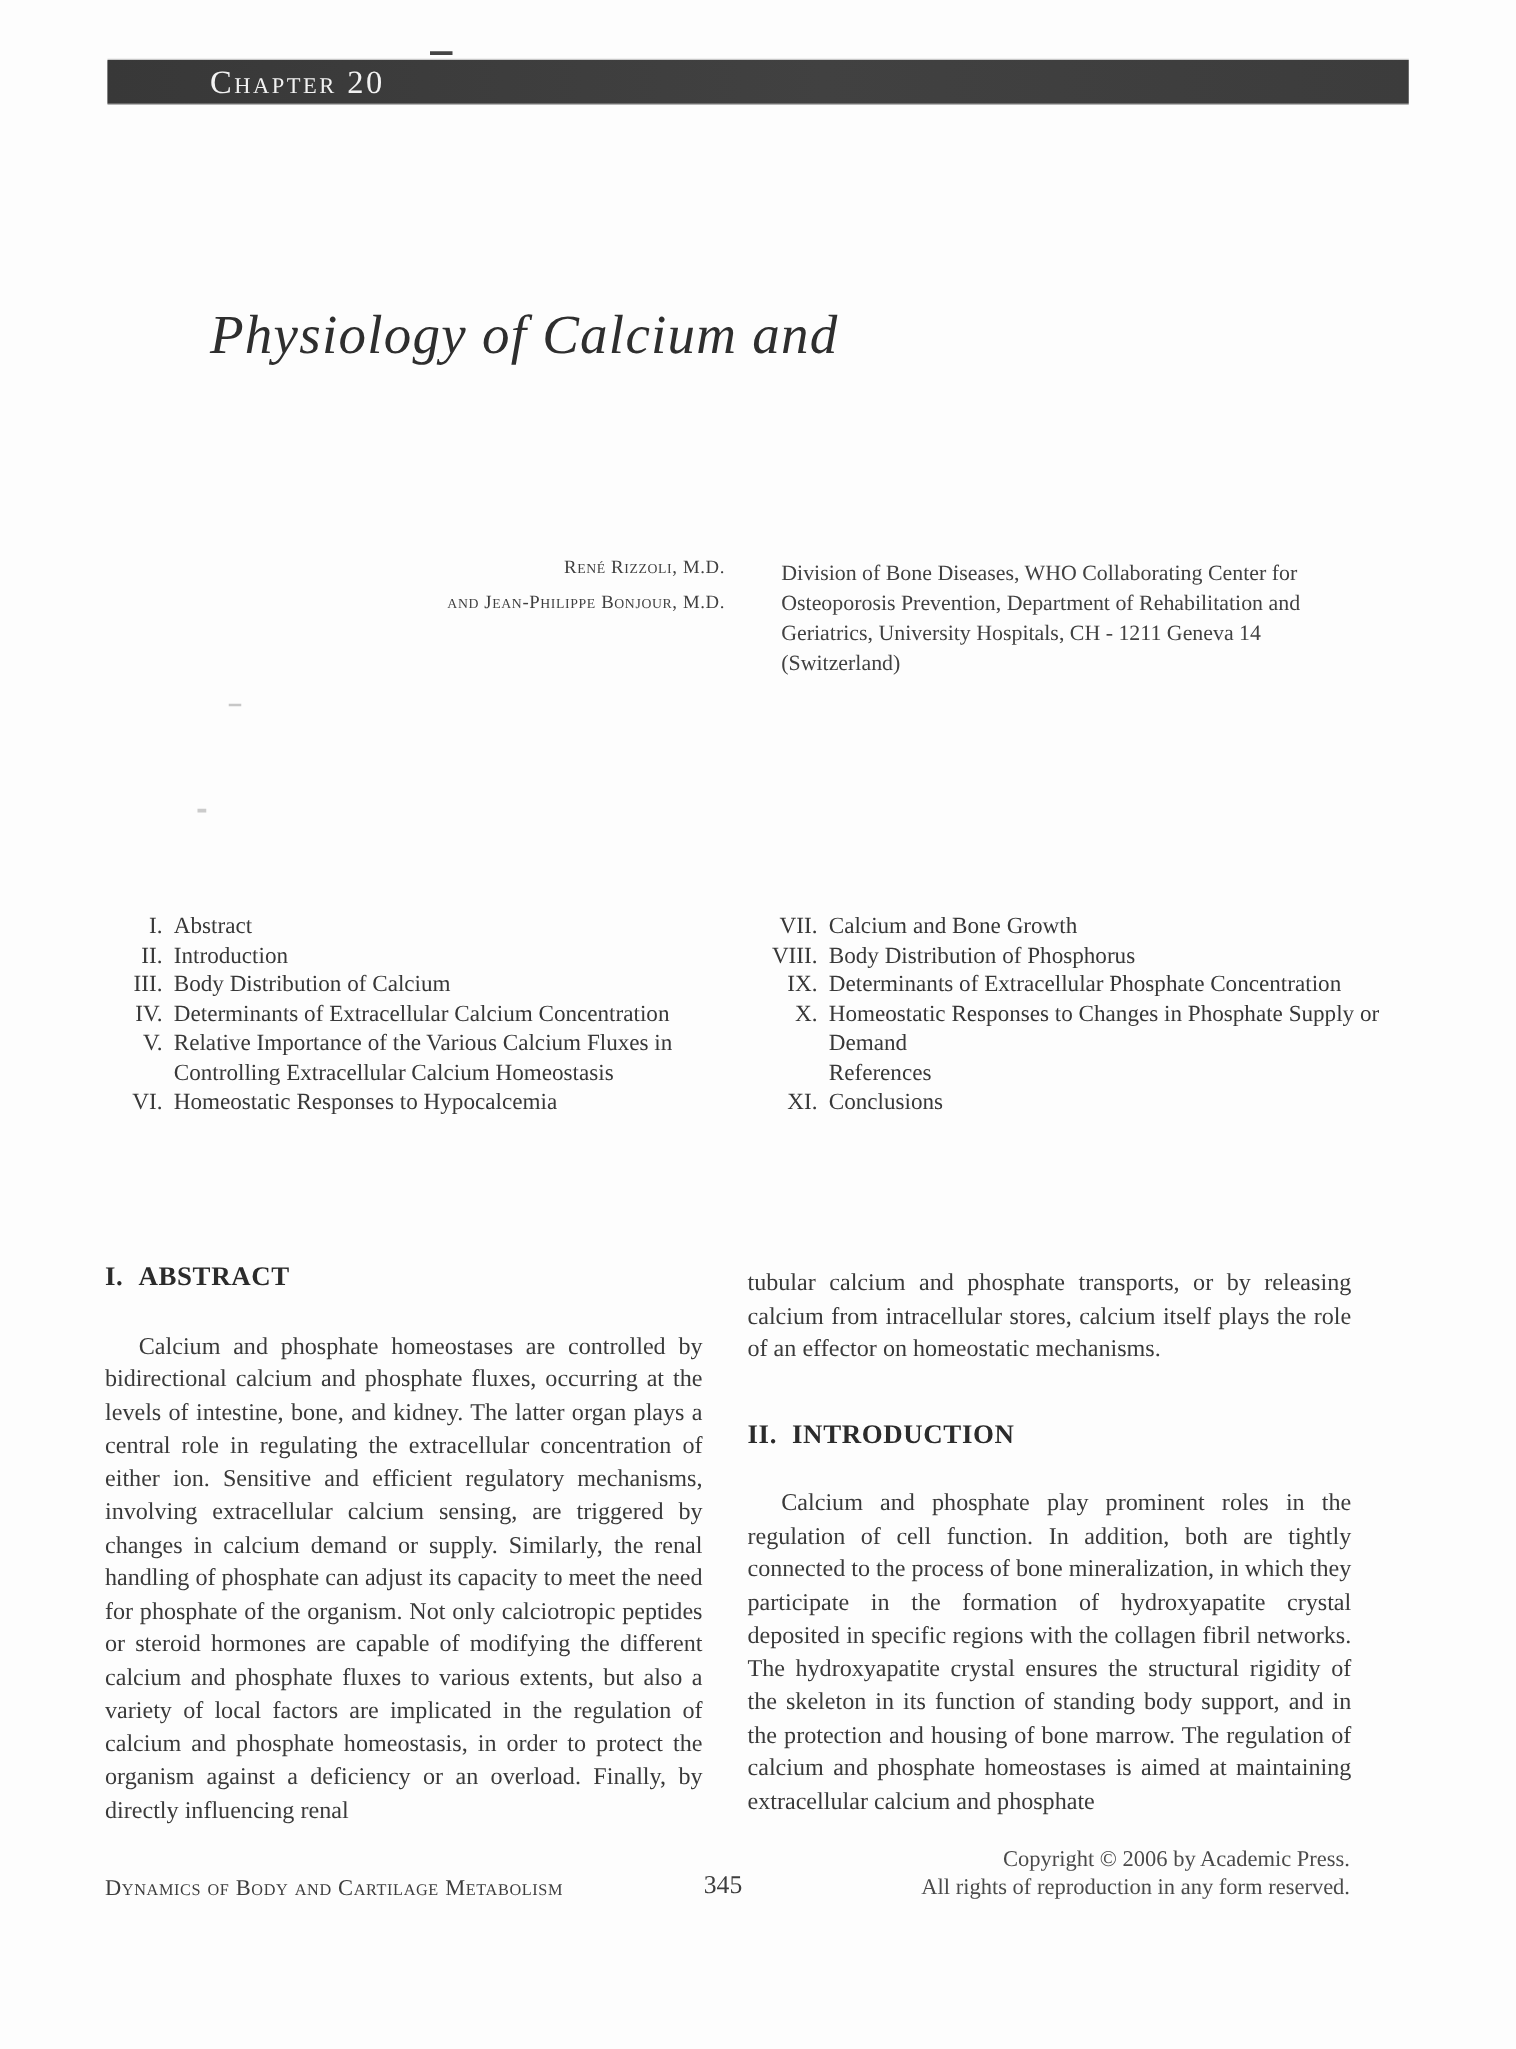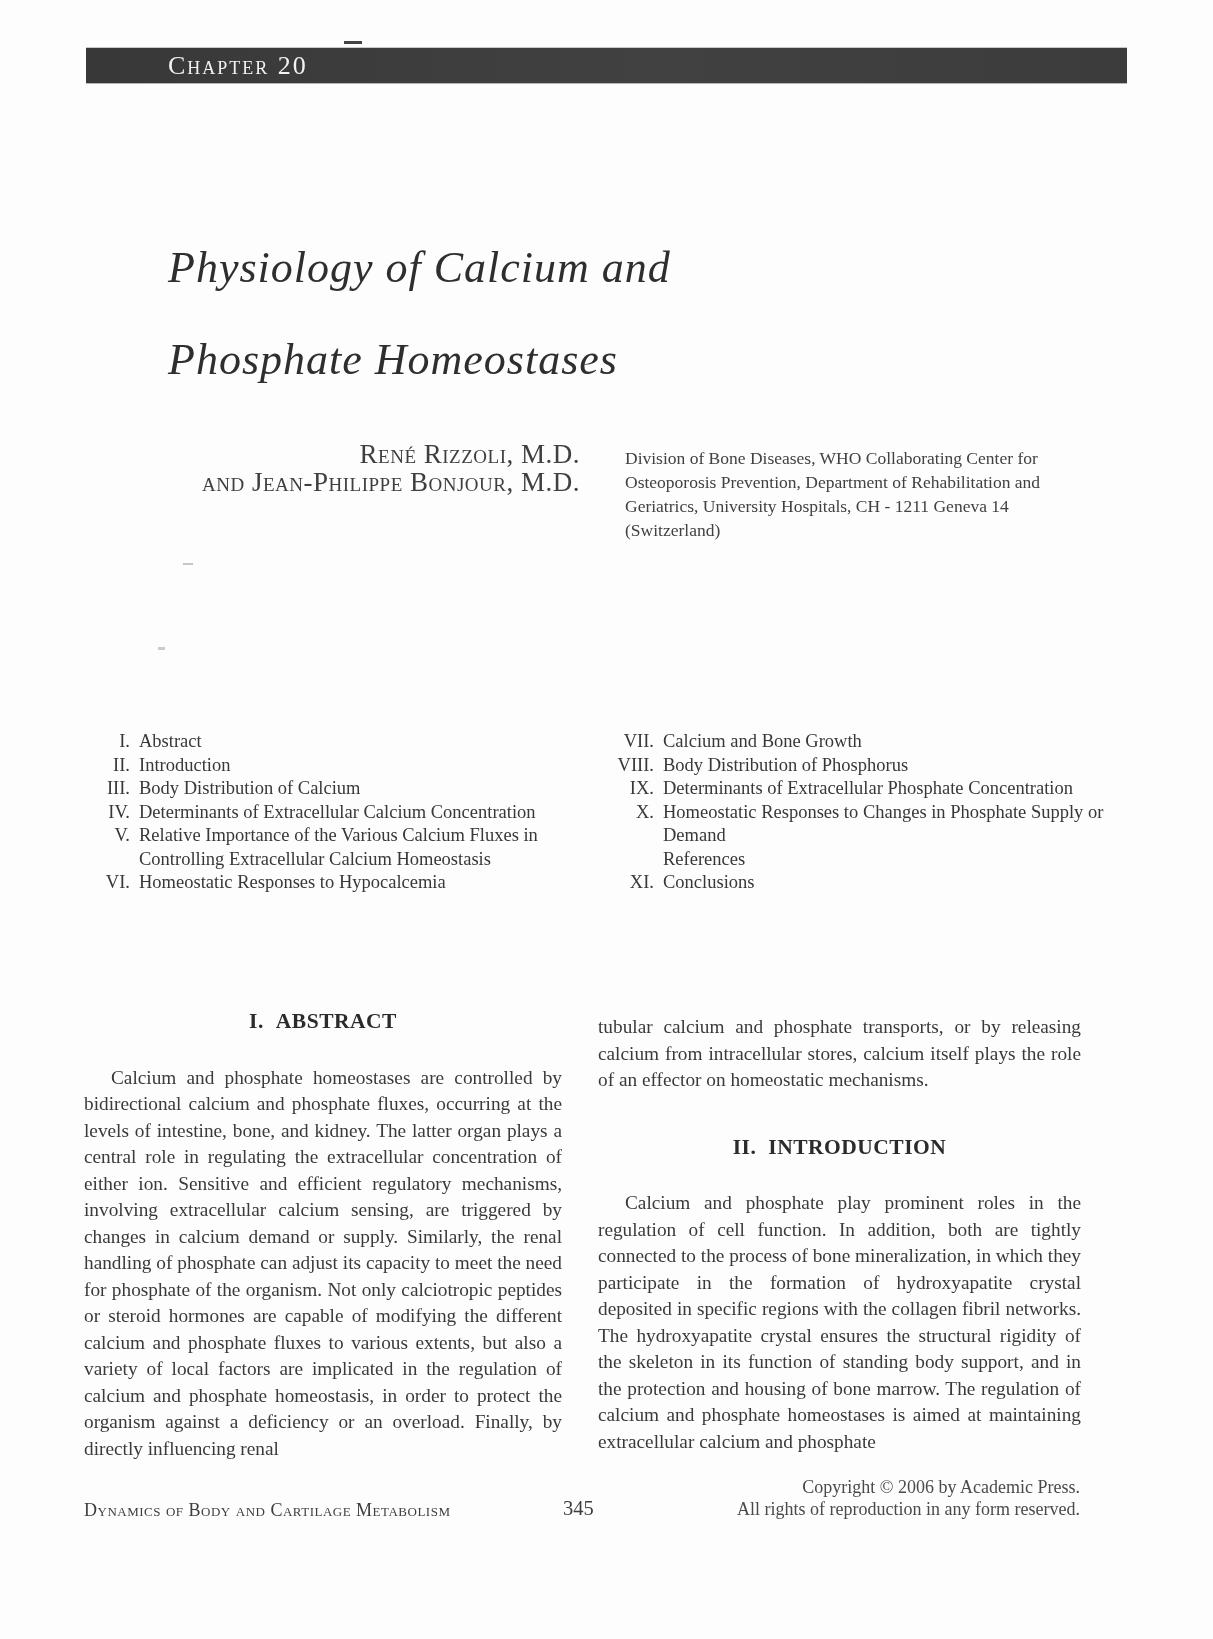--- a/index.html
+++ b/index.html
@@ -45,21 +45,21 @@
     font-style: italic;
   }
 
   
   .authors-block {
     position: absolute;
     left: 84px; top: 440px;
     width: 496px;
     text-align: right;
     font-variant: small-caps;
-    font-size: 27px;
+    font-size: 15px;
     line-height: 28px;
     color: #3f3f3f;
     letter-spacing: 0.5px;
   }
   .affiliation-block {
     position: absolute;
     left: 625px; top: 446px;
     width: 468px;
     font-size: 17.5px;
     line-height: 24px;
@@ -74,21 +74,20 @@
   .toc-num { flex: none; text-align: right; margin-right: 9px; }
   .toc-left  .toc-num { width: 40px; }
   .toc-right .toc-num { width: 52px; }
   .toc-label { flex: 1; }
 
   
   .col { position: absolute; font-size: 19.3px; line-height: 26.5px; text-align: justify; color: #3a3a3a; }
   .col-left  { left: 84px;  top: 1008px; width: 478px; }
   .col-right { left: 598px; top: 1014px; width: 483px; }
   .section-heading {
-    text-align: center;
     font-weight: bold;
     font-size: 21.5px;
     color: #2b2b2b;
     letter-spacing: 0.5px;
   }
   .heading-abstract { margin: 0 0 30px 0; }
   .heading-intro { margin: 40px 0 30px 0; }
   .section-heading .h-num { margin-right: 12px; }
   .para { margin: 0; }
   .para-indent { text-indent: 27px; }
@@ -131,21 +130,20 @@
 
   <div class="chapter-bar">
     <span class="chapter-label">Chapter 20</span>
   </div>
   <div class="artifact artifact-1"></div>
   <div class="artifact artifact-2"></div>
   <div class="artifact artifact-3"></div>
 
   <div class="title-block">
     <div>Physiology of Calcium and</div>
-    <div>Phosphate Homeostases</div>
   </div>
 
   <div class="authors-block">
     <div>René Rizzoli, M.D.</div>
     <div>and Jean-Philippe Bonjour, M.D.</div>
   </div>
 
   <div class="affiliation-block">Division of Bone Diseases, WHO Collaborating Center for Osteoporosis Prevention, Department of Rehabilitation and Geriatrics, University Hospitals, CH - 1211 Geneva 14 (Switzerland)</div>
 
   <div class="toc-col toc-left">

